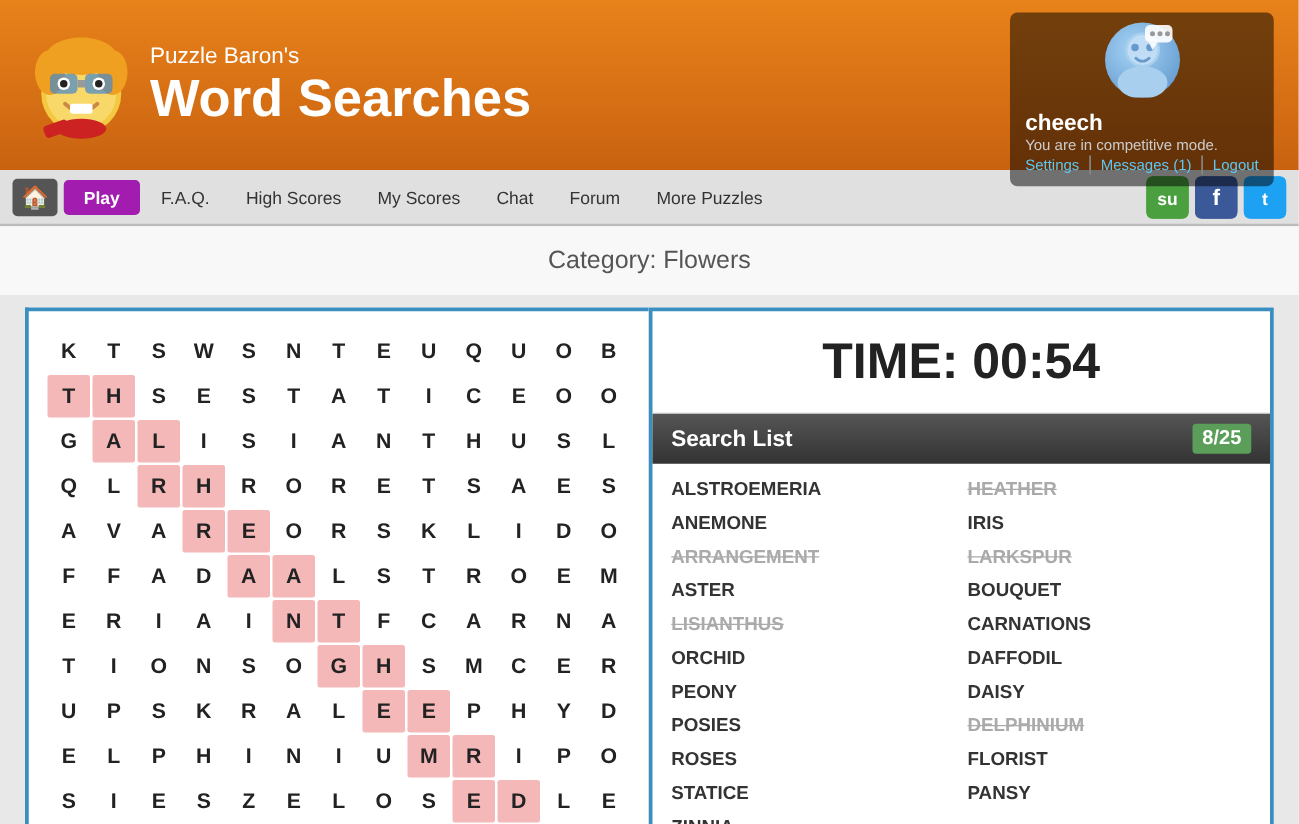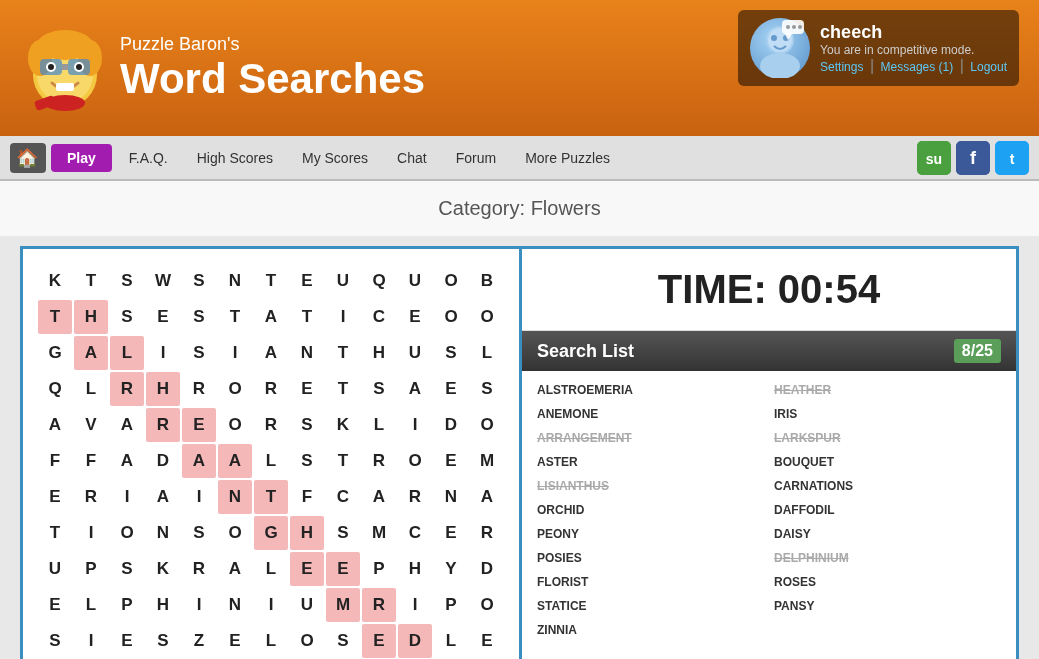--- a/index.html
+++ b/index.html
@@ -27,20 +27,21 @@
       position: absolute;
       right: 20px;
       top: 10px;
       background: rgba(0,0,0,0.5);
       border-radius: 6px;
       padding: 8px 12px;
       display: flex;
       align-items: center;
       gap: 10px;
       color: white;
+      flex-direction: column;
     }
     #user-avatar {
       width: 60px;
       height: 60px;
       background: radial-gradient(circle at 40% 35%, #a8d4f5, #5590c8);
       border-radius: 50%;
       display: flex;
       align-items: center;
       justify-content: center;
       font-size: 30px;
@@ -195,21 +196,21 @@
       font-size: 16px;
     }
     #word-list {
       padding: 10px 15px;
       display: grid;
       grid-template-columns: 1fr 1fr;
       gap: 6px 10px;
       overflow: hidden;
     }
     .word-item {
-      font-size: 12px;
+      font-size: 15px;
       font-weight: bold;
       color: #333;
       padding: 2px 0;
     }
     .word-item.found {
       color: #aaa;
       text-decoration: line-through;
     }
   </style>
 </head>
@@ -493,20 +494,20 @@
         <div class="word-item">ASTER</div>
         <div class="word-item">BOUQUET</div>
         <div class="word-item found">LISIANTHUS</div>
         <div class="word-item">CARNATIONS</div>
         <div class="word-item">ORCHID</div>
         <div class="word-item">DAFFODIL</div>
         <div class="word-item">PEONY</div>
         <div class="word-item">DAISY</div>
         <div class="word-item">POSIES</div>
         <div class="word-item found">DELPHINIUM</div>
+        <div class="word-item">ROSES</div>
         <div class="word-item">FLORIST</div>
-        <div class="word-item">ROSES</div>
         <div class="word-item">STATICE</div>
         <div class="word-item">PANSY</div>
         <div class="word-item">ZINNIA</div>
       </div>
   </div>
 </div>
 
 </body></html>

